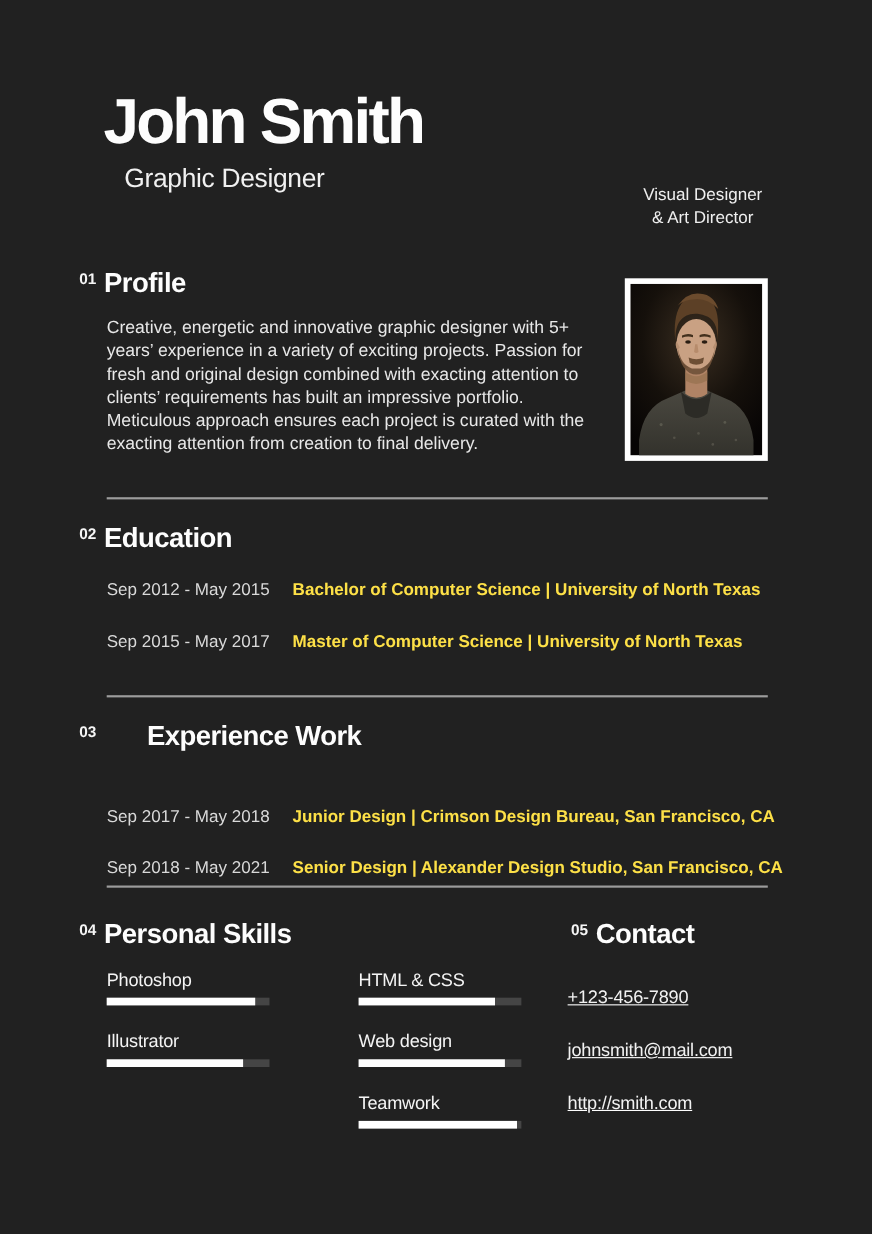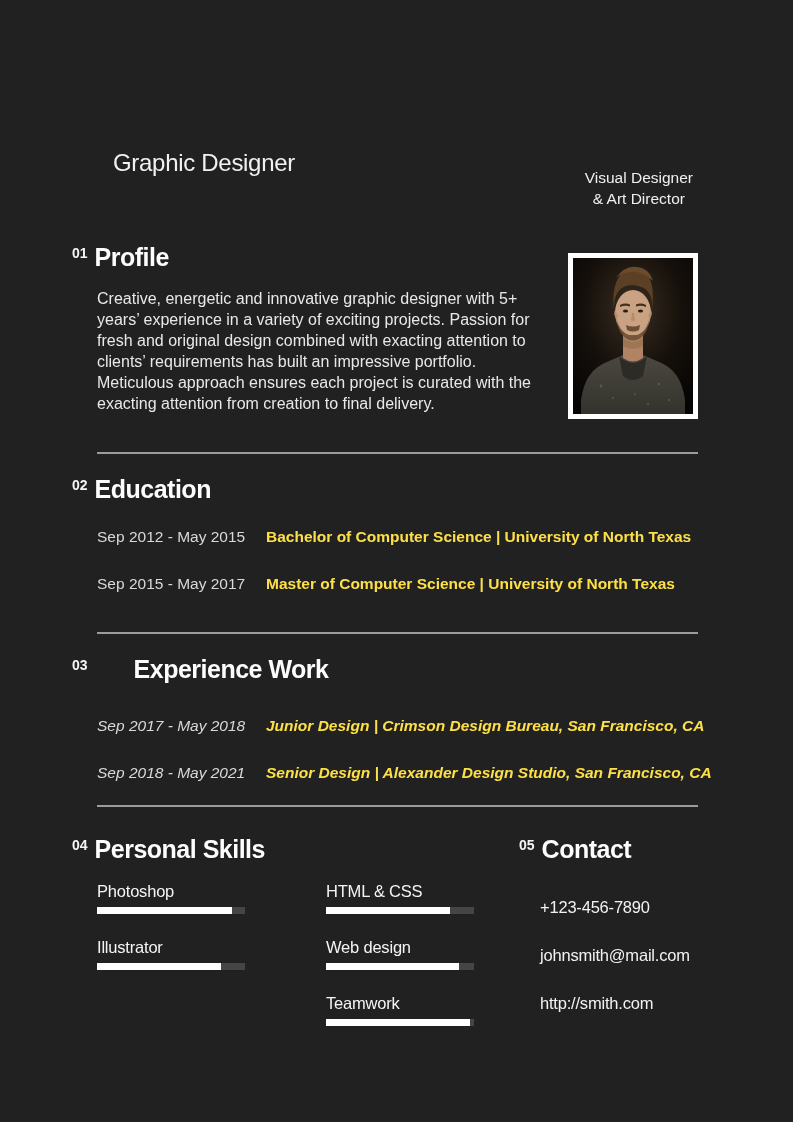--- a/index.html
+++ b/index.html
@@ -28,42 +28,43 @@
   .profile-text{left:97px; top:288px; width:436px; font-size:16px; line-height:21px; color:var(--text-body);}
   .photo-frame{left:568px; top:253px; width:130px; height:166px; background:#ffffff; padding:5px;}
   .photo-frame svg{display:block; width:120px; height:156px;}
   
   .rule{left:97px; width:601px; height:2px; background:var(--divider);}
   .rule-1{top:452px;} .rule-2{top:632px;} .rule-3{top:805px;}
   
   .edu-head{left:72px; top:476px;}
   .edu-rows{left:97px; top:527px;}
   .exp-head{left:72px; top:656px;gap:46px;}
-  .exp-rows{left:97px; top:716px;font-style:italic;}
+  .exp-rows{left:97px; top:733px;}
   .row{display:flex; margin-bottom:28px; font-size:15.5px; line-height:19px;}
   .row .dates{width:169px; flex:0 0 169px; font-weight:400; color:var(--text-secondary);}
   .row .detail{font-weight:700; color:#fde047;}
   
   .skills-head{left:72px; top:836px;}
   .contact-head{left:519px; top:836px;}
   .skills-grid{left:97px; top:882px; display:flex; gap:78px;}
   .skill-col{width:151px;}
   .skill{margin-bottom:24px;}
   .skill-label{font-size:16.5px; letter-spacing:-0.2px; color:#f4f4f4; margin-bottom:6px; line-height:19px;}
   .bar-track{width:148px; height:7px; background:var(--bar-track); position:relative;}
   .bar-fill{height:7px; background:var(--bar-fill); width:0;}
   
-  .contact-items{left:540px; top:898px;}
+  .contact-items{left:516px; top:898px;text-decoration:underline;}
   .contact-item{font-size:16.5px; letter-spacing:-0.2px; color:#f2f2f2; line-height:18px; margin-bottom:30px;}
 </style>
 </head>
 <body>
 
 <div class="page">
 
+  <h1 class="abs name">John Smith</h1>
   <div class="abs subtitle">Graphic Designer</div>
   <div class="abs side-title">
     <div>Visual Designer</div>
     <div>&amp; Art Director</div>
   </div>
 
   <div class="abs sec-head profile-head">
     <span class="sec-num">01</span>
     <h2 class="sec-title">Profile</h2>
   </div>

